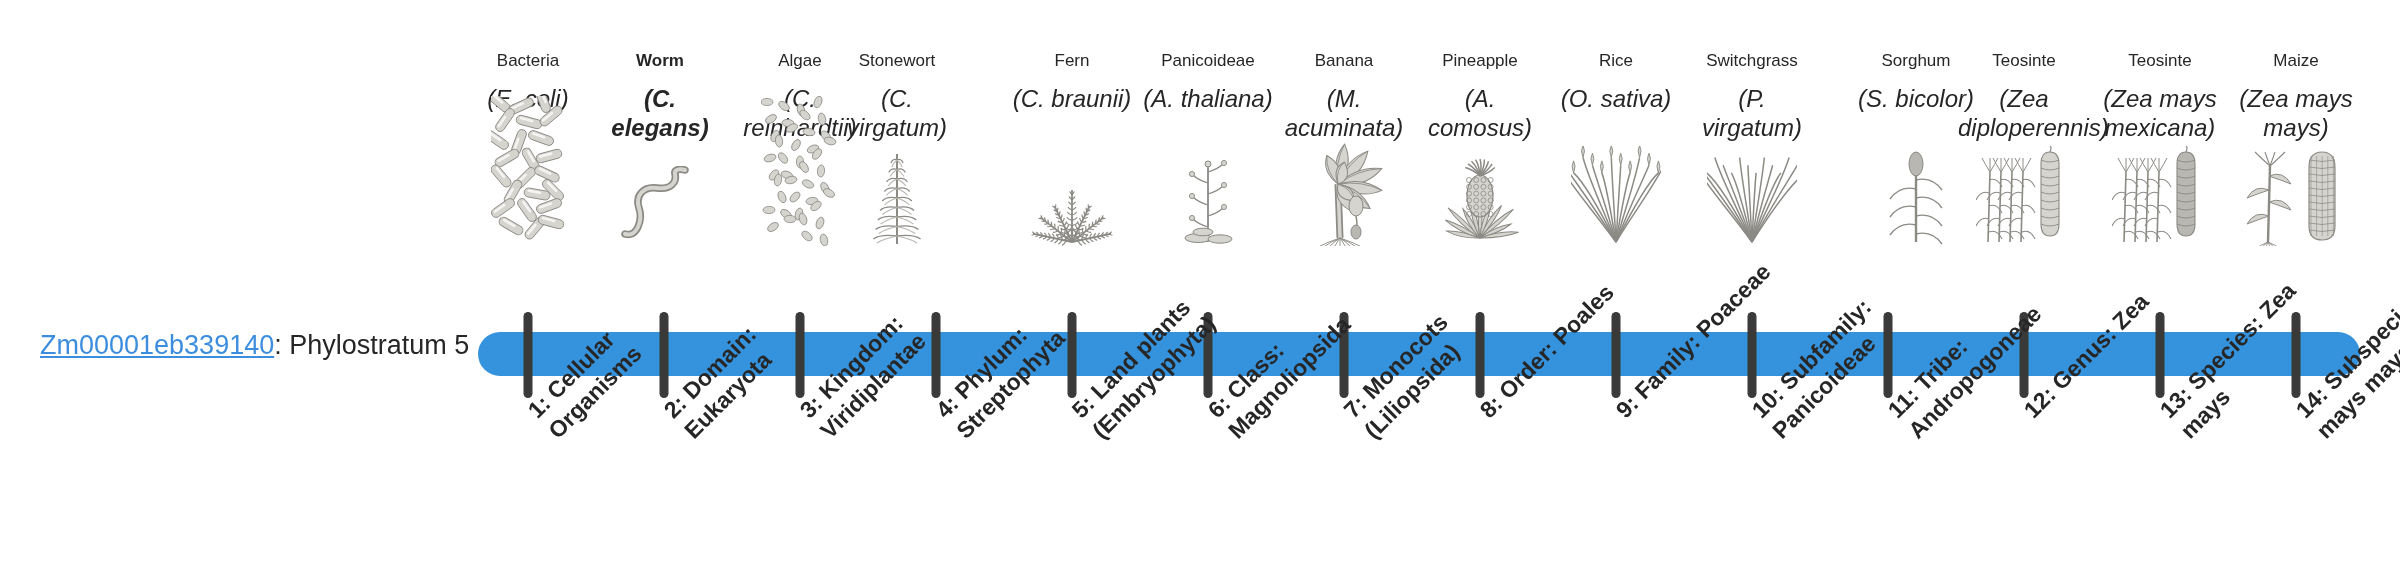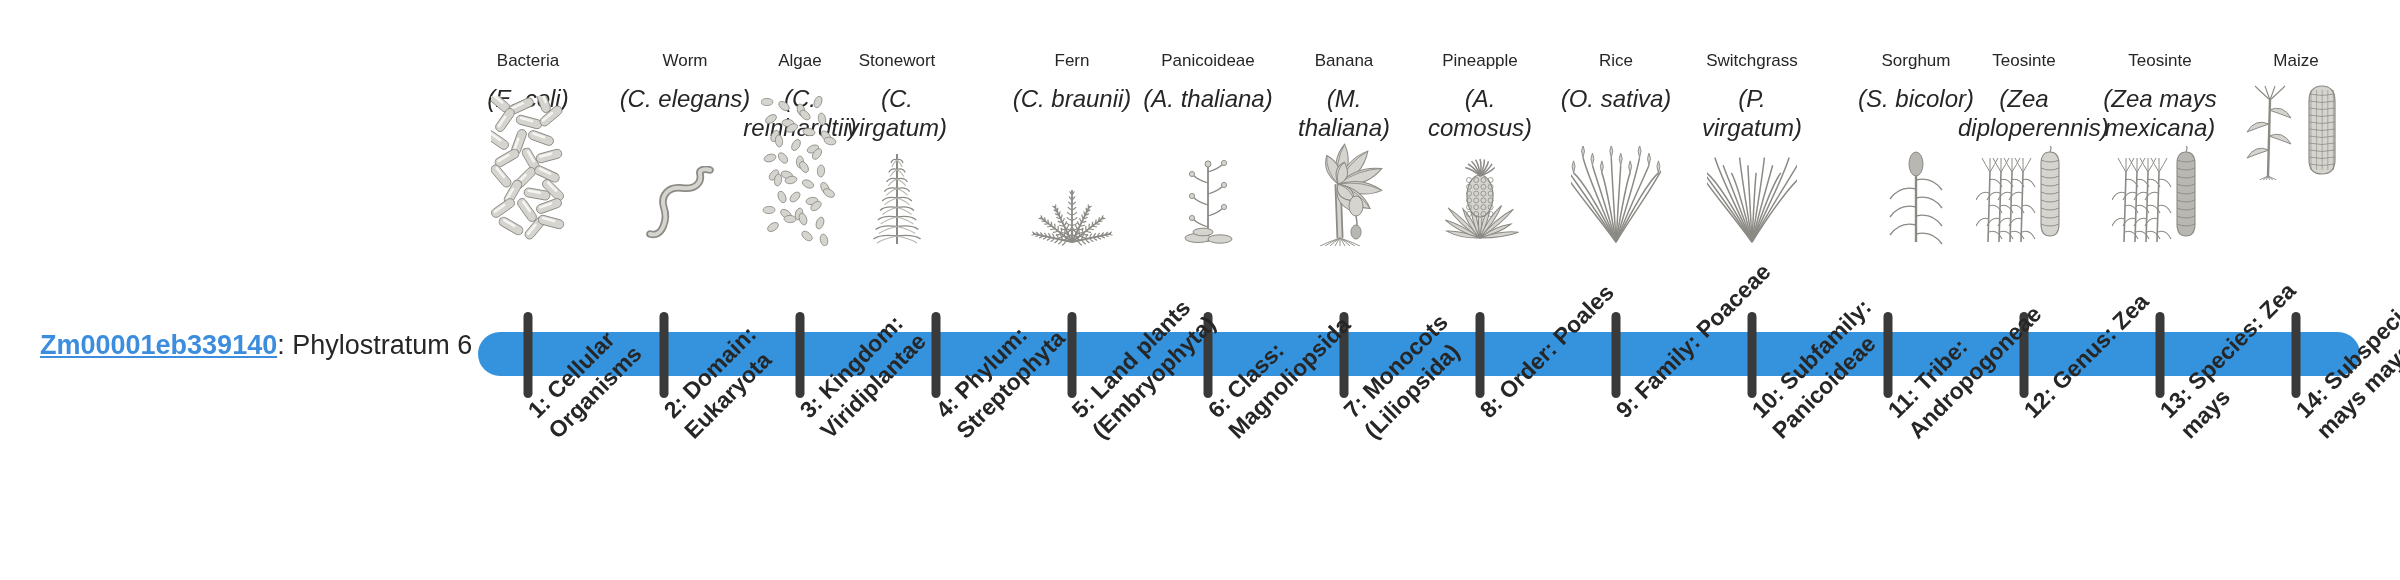--- a/index.html
+++ b/index.html
@@ -19,21 +19,20 @@
     width:420px;
     text-align:right;
     font-size:27px;
     color:#262626;
     white-space:nowrap;
   }
   #gene-label .gene-id{
     color:#3C8DDE;
     text-decoration:underline;
     cursor:pointer;
-    font-weight:bold;
   }
 
   
   #bar{
     position:absolute;
     left:478px;
     top:332px;
     width:1882px;
     height:44px;
     background:#3592DC;
@@ -93,21 +92,21 @@
     line-height:29px;
     transform-origin:0 0;
     transform:rotate(-45deg);
     white-space:normal;
   }
 </style>
 </head>
 <body>
 
 <div id="gene-label">
-  <span class="gene-id">Zm00001eb339140</span><span>: </span><span>Phylostratum 6</span>
+  <span class="gene-id">Zm00001eb339140</span><span>: </span><span>Phylostratum 5</span>
 </div>
 
 <div id="bar"></div>
 
 <div id="ticks-layer">
     <div class="tick" style="left: 528px;"></div>
     <div class="tick" style="left: 664px;"></div>
     <div class="tick" style="left: 800px;"></div>
     <div class="tick" style="left: 936px;"></div>
     <div class="tick" style="left: 1072px;"></div>
@@ -219,21 +218,21 @@
       <rect x="-13" y="-4.5" width="26" height="9" rx="4.5" fill="#D6D4CF" stroke="#8C8A85" stroke-width="0.9"></rect>
       <rect x="-10" y="-3" width="14" height="2.6" rx="1.3" fill="#fff" opacity=".75"></rect>
           </g>
           <g transform="translate(60,126) rotate(15)">
       <rect x="-13" y="-4.5" width="26" height="9" rx="4.5" fill="#D6D4CF" stroke="#8C8A85" stroke-width="0.9"></rect>
       <rect x="-10" y="-3" width="14" height="2.6" rx="1.3" fill="#fff" opacity=".75"></rect>
           </g>
         </svg>
       </div>
     </div>
-    <div class="species-col" style="left: 685px;">
+    <div class="species-col" style="left: 660px; font-weight: bold;">
       <div class="common-name">Worm</div>
       <div class="sci-name">(C. elegans)</div>
       <div class="organism-art">
         <svg width="82" height="80" viewBox="0 0 82 80">
     <path d="M6 68 C 18 72, 24 54, 20 42 C 16 30, 24 20, 38 22 C 52 24, 58 16, 56 8 C 55 4, 60 2, 66 4" fill="none" stroke="#8C8A85" stroke-width="7.5" stroke-linecap="round"></path>
     <path d="M6 68 C 18 72, 24 54, 20 42 C 16 30, 24 20, 38 22 C 52 24, 58 16, 56 8 C 55 4, 60 2, 66 4" fill="none" stroke="#D6D4CF" stroke-width="4" stroke-linecap="round"></path>
   </svg>
       </div>
     </div>
     <div class="species-col" style="left: 800px;">
@@ -506,21 +505,21 @@
           <path d="M40 70 q 10 -3 15 -8" stroke="#8C8A85" stroke-width="1.3" fill="none"></path>
         <circle cx="56" cy="61" r="2.6" fill="#D6D4CF" stroke="#8C8A85" stroke-width="0.9"></circle>
           <path d="M40 81 q -10 -3 -15 -8" stroke="#8C8A85" stroke-width="1.3" fill="none"></path>
         <circle cx="24" cy="72" r="2.6" fill="#D6D4CF" stroke="#8C8A85" stroke-width="0.9"></circle>
           <circle cx="40" cy="18" r="3" fill="#D6D4CF" stroke="#8C8A85" stroke-width="1"></circle>
         </svg>
       </div>
     </div>
     <div class="species-col" style="left: 1344px;">
       <div class="common-name">Banana</div>
-      <div class="sci-name">(M. thaliana)</div>
+      <div class="sci-name">(M. acuminata)</div>
       <div class="organism-art">
         <svg width="100" height="106" viewBox="0 0 100 106">
           <path d="M46 98 L44 44" stroke="#8C8A85" stroke-width="7" fill="none"></path>
          <path d="M46 98 L44 44" stroke="#D6D4CF" stroke-width="3.5" fill="none"></path>
           <g transform="translate(44,44) rotate(-72)">
       <path d="M0 0 q 20 -14 40 -6 q -18 16 -40 6 z" fill="#D6D4CF" stroke="#8C8A85" stroke-width="1"></path>
       <path d="M0 0 q 20 -10 40 -6" stroke="#8C8A85" stroke-width="0.8" fill="none"></path>
           </g>
           <g transform="translate(44,44) rotate(-40)">
       <path d="M0 0 q 22 -14 44 -6 q -19.8 16 -44 6 z" fill="#D6D4CF" stroke="#8C8A85" stroke-width="1"></path>
@@ -845,20 +844,21 @@
             <path d="M5 62 q 9 4 18 0" stroke="#8C8A85" stroke-width="0.9" fill="none"></path>
             <path d="M5 70 q 9 4 18 0" stroke="#8C8A85" stroke-width="0.9" fill="none"></path>
             <path d="M5 78 q 9 4 18 0" stroke="#8C8A85" stroke-width="0.9" fill="none"></path>
             <path d="M14 6 q 2 -5 0 -6" stroke="#8C8A85" stroke-width="1.2" fill="none"></path>
           </g>
   </svg>
       </div>
     </div>
     <div class="species-col" style="left: 2296px;">
       <div class="common-name">Maize</div>
+      <div class="sci-name">(Zea mays mays)</div>
       <div class="organism-art">
         <svg width="100" height="100" viewBox="0 0 100 100">
           <path d="M22 96 L24 20" stroke="#8C8A85" stroke-width="2.4" fill="none"></path>
           <path d="M23 30 q 14 -6 22 8 q -10 -4 -22 -8 z" fill="#D6D4CF" stroke="#8C8A85" stroke-width="1"></path>
           <path d="M23 44 q -14 -6 -22 8 q 10 -4 22 -8 z" fill="#D6D4CF" stroke="#8C8A85" stroke-width="1"></path>
           <path d="M23 56 q 14 -6 22 8 q -10 -4 -22 -8 z" fill="#D6D4CF" stroke="#8C8A85" stroke-width="1"></path>
           <path d="M23 70 q -14 -6 -22 8 q 10 -4 22 -8 z" fill="#D6D4CF" stroke="#8C8A85" stroke-width="1"></path>
           <path d="M24 20 q -9 -8 -15 -14" stroke="#8C8A85" stroke-width="1.1" fill="none"></path>
           <path d="M24 20 q -3 -8 -5 -14" stroke="#8C8A85" stroke-width="1.1" fill="none"></path>
           <path d="M24 20 q 3 -8 5 -14" stroke="#8C8A85" stroke-width="1.1" fill="none"></path>

